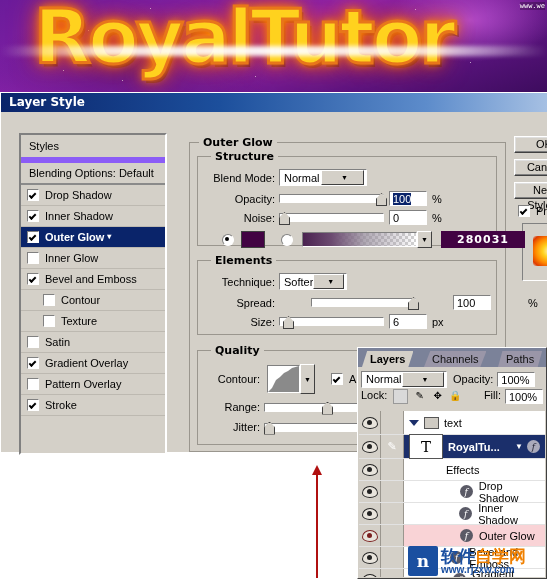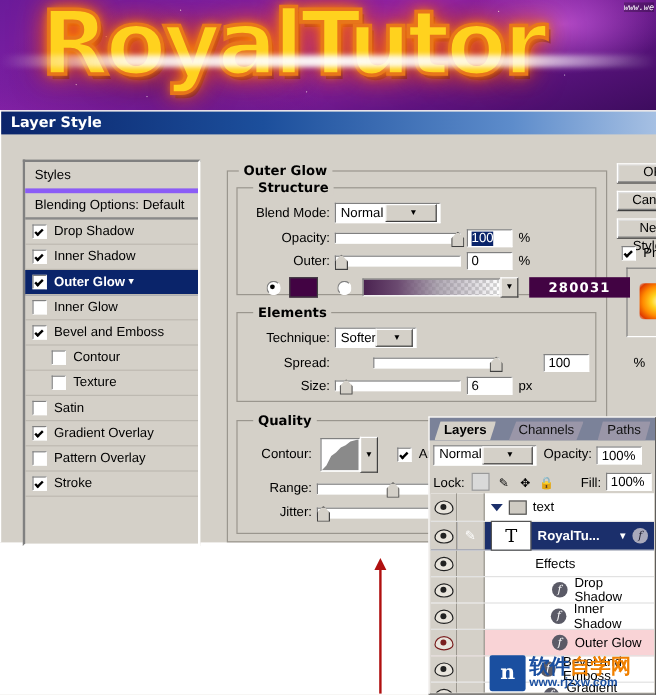--- a/index.html
+++ b/index.html
@@ -18,34 +18,34 @@
   #banner .star{position:absolute;width:1px;height:1px;background:#fff;opacity:.8;border-radius:50%;}
   #banner .sheen{position:absolute;left:0;top:46px;width:547px;height:10px;
     background:linear-gradient(90deg,rgba(255,255,255,0) 0%,rgba(255,255,255,.85) 20%,rgba(255,255,255,.95) 50%,rgba(255,255,255,.8) 80%,rgba(255,255,255,0) 100%);
     filter:blur(2px);pointer-events:none;}
   #banner-title{position:absolute;left:34px;top:-6px;
     font-family:"DejaVu Sans", sans-serif;font-weight:bold;font-size:74px;letter-spacing:-3px;
     color:#ffd21e;white-space:nowrap;
     -webkit-text-stroke:3px #e8761a;
     text-shadow:0 0 8px #ff9500,0 0 18px #ff6a00,0 0 30px rgba(255,60,0,.8),3px 4px 0 rgba(70,10,0,.45);}
   #banner-wm{position:absolute;right:2px;top:2px;font-family:"DejaVu Sans Mono",monospace;
-    font-size:7px;color:#fff;background:rgba(0,0,0,.25);letter-spacing:0px;font-style:italic;}
+    font-size:7px;color:#fff;background:rgba(0,0,0,.25);letter-spacing:0px;}
 
   
   #dlg{position:absolute;left:0;top:92px;width:547px;height:360px;background:#d4d0c8;
     border-top:1px solid #fff;border-left:1px solid #fff;box-sizing:border-box;}
   #titlebar{height:19px;background:linear-gradient(90deg,#0a246a 0%,#1c4f9c 40%,#5d8ccb 78%,#a6c0e3 100%);
     color:#fff;font-weight:bold;font-size:12px;line-height:19px;padding-left:8px;
     font-family:"DejaVu Sans",sans-serif;}
   #dlg-body{position:relative;height:341px;}
 
   
   #styles-panel{position:absolute;left:18px;top:21px;width:148px;height:322px;
     background:#d4d0c8;border:2px solid;border-color:#808080 #fff #fff #808080;box-sizing:border-box;}
-  .st-head{height:22px;line-height:22px;padding-left:8px;font-size:11px;border-bottom:4px solid #8b5cf6;
+  .st-head{height:22px;line-height:22px;padding-left:8px;font-size:11px;border-bottom:6px solid #8b5cf6;
     background:#d4d0c8;}
   .st-blend{height:20px;line-height:20px;padding-left:8px;font-size:11px;border-bottom:2px solid #8a8a8a;}
   .st-row{height:20px;line-height:20px;padding-left:6px;font-size:11px;border-bottom:1px solid #bdb9b1;
     display:flex;align-items:center;cursor:default;}
   .st-row.sel{background:#0a246a;color:#fff;font-weight:bold;}
   .st-row.indent{padding-left:22px;}
   .cbx{width:10px;height:10px;background:#fff;border:1px solid;border-color:#808080 #fff #fff #808080;
     margin-right:6px;position:relative;flex:0 0 auto;}
   .cbx.on:after{content:"";position:absolute;left:1px;top:3px;width:5px;height:2px;
     border-left:2px solid #000;border-bottom:2px solid #000;transform:rotate(-45deg);}
@@ -117,21 +117,21 @@
   #layers{position:absolute;left:357px;top:347px;width:190px;height:232px;
     background:#d4d0c8;border:1px solid;border-color:#fff #404040 #404040 #fff;box-sizing:border-box;
     overflow:hidden;}
   #lp-tabs{height:19px;background:#7b8299;position:relative;}
   .ltab{position:absolute;top:3px;height:16px;line-height:16px;font-size:11px;font-weight:bold;
     padding:0 8px;background:#c8c4bc;color:#000;
     clip-path:polygon(0 100%,10% 0,100% 0,90% 100%);}
   .ltab.active{background:#d4d0c8;font-weight:bold;}
   .ltab.inact{background:#9a96a8;color:#111;font-weight:normal;}
   #lp-row1{display:flex;align-items:center;height:20px;padding:2px 3px 0 3px;}
-  #lp-row2{display:flex;align-items:flex-end;height:20px;padding:0 3px;}
+  #lp-row2{display:flex;align-items:flex-start;height:20px;padding:0 3px;}
   .lock-ic{width:13px;height:13px;margin-right:5px;display:flex;align-items:center;justify-content:center;font-size:10px;}
   #lp-list{position:absolute;left:1px;top:63px;right:1px;bottom:1px;background:#fff;overflow:hidden;}
   .lrow{display:flex;align-items:center;height:23px;border-bottom:1px solid #e2e2e2;font-size:11px;}
   .lrow.sel{background:#1b2f6b;color:#fff;}
   .lrow.eff{height:21px;}
   .lrow.highlight{background:#f9d3d6;}
   .eyecell{width:21px;height:100%;display:flex;align-items:center;justify-content:center;
     background:#d4d0c8;border-right:1px solid #9a968e;flex:0 0 auto;}
   .brcell{width:22px;height:100%;display:flex;align-items:center;justify-content:center;
     background:#d4d0c8;border-right:1px solid #9a968e;flex:0 0 auto;}
@@ -277,21 +277,21 @@
     <div class="field-row" style="left:206px;top:79px;">
       <span class="lbl" style="width:68px">Opacity:</span>
       <span class="slider" style="width:105px;margin-left:4px">
         <span class="thumb" style="left:96px"></span>
       </span>
       <span class="numbox sel" style="width:38px;margin-left:5px"><b>100</b></span>
       <span class="unit">%</span>
     </div>
 
     <div class="field-row" style="left:206px;top:98px;">
-      <span class="lbl" style="width:68px">Outer:</span>
+      <span class="lbl" style="width:68px">Noise:</span>
       <span class="slider" style="width:105px;margin-left:4px">
         <span class="thumb" style="left:-1px"></span>
       </span>
       <span class="numbox" style="width:38px;margin-left:5px">0</span>
       <span class="unit">%</span>
     </div>
 
     <div class="field-row" style="left:221px;top:119px;">
       <span class="radio on"></span>
       <span id="sw-color" style="margin-left: 7px; background: rgb(66, 3, 67);"></span>

